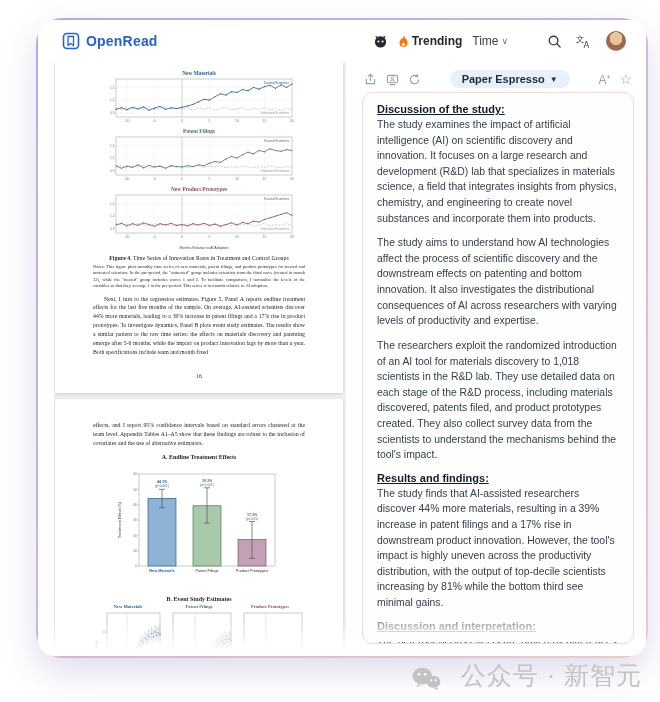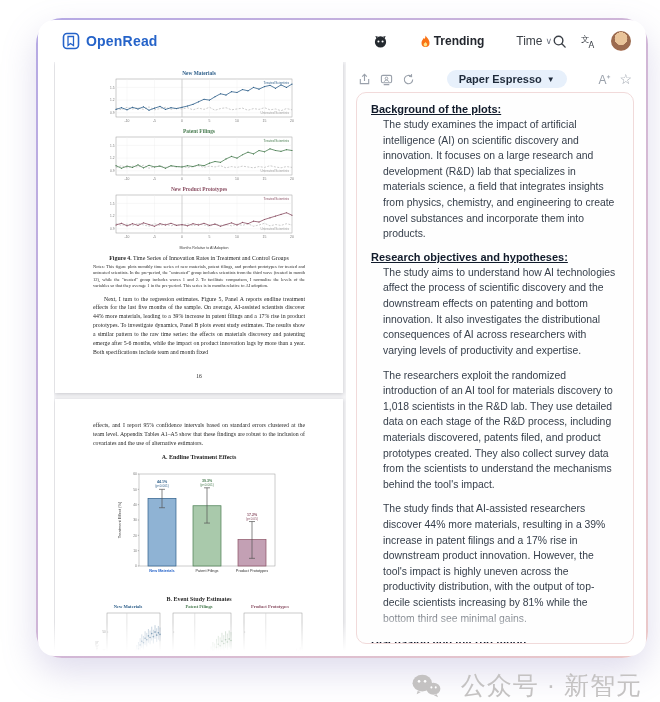--- a/index.html
+++ b/index.html
@@ -9,21 +9,21 @@
   .win-border{position:absolute;left:36px;top:18px;width:612px;height:640px;border-radius:26px;
       padding:2px;box-sizing:border-box;
       background:linear-gradient(135deg,#b5a9e4 0%,#cdb4d8 45%,#ecc9c9 100%);
       box-shadow:0 14px 34px rgba(140,130,190,.28);}
   .win{width:100%;height:100%;background:#fff;border-radius:16px;overflow:hidden;
       display:flex;flex-direction:column;box-sizing:border-box;}
   
   .hdr{height:42px;display:flex;align-items:center;padding:0 20px 0 24px;flex:0 0 auto;}
   .brand{display:flex;align-items:center;gap:6px;}
   .brand-name{color:#2563c9;font-weight:700;font-size:14px;letter-spacing:.2px;}
-  .nav{display:flex;align-items:center;gap:32px;margin-left:215px;}
+  .nav{display:flex;align-items:center;gap:10px;margin-left:215px;}
   .nav-item{display:flex;align-items:center;gap:3px;font-size:12px;color:#23272e;font-weight:700;cursor:pointer;}
   .nav-more{font-weight:400;color:#3c4148;}
   .hdr-right{margin-left:auto;display:flex;align-items:center;gap:14px;}
   .avatar{width:20px;height:20px;border-radius:50%;
       background:radial-gradient(circle at 50% 38%,#e9c49a 0 40%,#9c6b4f 41% 72%,#b5826a 73%);}
   .icon-btn{display:flex;align-items:center;justify-content:center;cursor:pointer;}
   
   .app-body{flex:1;display:flex;min-height:0;padding-left:16px;}
   .doc-area{width:290px;flex:0 0 auto;background:#f4f4f6;position:relative;overflow:hidden;
       padding:0 1px;}
@@ -38,38 +38,38 @@
   .fig-caption{font-size:5.9px;text-align:center;margin-top:5px;}
   .fig-caption b{font-weight:700;}
   .pagenum{font-size:5.6px;text-align:center;margin-top:16px;margin-bottom:4px;}
   .panel-head{font-family:"Liberation Serif",serif;font-weight:700;font-size:6px;text-align:center;margin:6px 0 2px;}
   .chart-col{display:flex;flex-direction:column;align-items:center;}
   .chart-title{font-size:5.4px;font-weight:700;margin-bottom:0;}
   .ev-row{display:flex;justify-content:center;gap:3px;margin-top:1px;}
   .ev-panel{display:flex;flex-direction:column;align-items:center;}
   .ev-title{font-size:4.6px;font-weight:700;}
   
-  .sum-area{flex:1;display:flex;flex-direction:column;min-width:0;padding:4px 12px 12px 10px;}
+  .sum-area{flex:1;display:flex;flex-direction:column;min-width:0;padding:4px 12px 12px 16px;}
   .toolbar{height:26px;display:flex;align-items:center;flex:0 0 auto;padding:0 2px;}
   .tb-left{display:flex;align-items:center;gap:9px;color:#9aa1ab;}
   .tb-center{flex:1;display:flex;justify-content:center;}
   .pill{background:#e7f0fb;border-radius:12px;padding:3px 12px;font-size:11px;font-weight:700;
       color:#1e2a3a;display:flex;align-items:center;gap:5px;cursor:pointer;}
   .pill .caret{font-size:8px;}
   .tb-right{display:flex;align-items:center;gap:9px;color:#9aa1ab;}
   .tb-txt{font-size:12px;color:#9aa1ab;}
   .sum-card{flex:1;border:1px solid #f1dada;border-radius:10px;background:#fefefe;
       padding:10px 14px;overflow:hidden;position:relative;min-height:0;}
   .card-fade{position:absolute;left:1px;right:1px;bottom:1px;height:38px;border-radius:0 0 10px 10px;
       background:linear-gradient(to bottom,rgba(254,254,254,0),#fefefe 88%);pointer-events:none;}
   .section{margin-bottom:9px;}
   .sec-h{font-size:11px;font-weight:700;color:#111b2b;text-decoration:underline;margin-bottom:2px;}
-  .sec-b{font-size:10.4px;color:#353e4a;line-height:1.5;margin-left:12px;}
+  .sec-b{font-size:10.4px;color:#353e4a;line-height:1.5;}
   
-  .watermark{position:absolute;right:18px;bottom:0;display:flex;align-items:center;gap:20px;
+  .watermark{position:absolute;right:18px;bottom:10px;display:flex;align-items:flex-end;gap:20px;
       color:#c4c2c2;}
   .wm-text{font-size:25px;letter-spacing:1px;font-family:"Liberation Sans",sans-serif;}
   svg{display:block;}
 </style>
 </head>
 <body>
 
 <div class="win-border">
   <div class="win">
 
@@ -668,34 +668,34 @@
             </span>
           </div>
           <div class="tb-right">
             <span class="tb-txt">A⁺</span>
             <span class="tb-txt" style="font-size:14px;">☆</span>
           </div>
         </div>
         <div class="sum-card">
           <div id="sections-slot">
   <div class="section">
-    <div class="sec-h">Background of the plots:</div>
+    <div class="sec-h">Discussion of the study:</div>
     <div class="sec-b">The study examines the impact of artificial intelligence (AI) on scientific discovery and innovation. It focuses on a large research and development (R&amp;D) lab that specializes in materials science, a field that integrates insights from physics, chemistry, and engineering to create novel substances and incorporate them into products.</div>
   </div>
 
   <div class="section">
-    <div class="sec-h">Research objectives and hypotheses:</div>
     <div class="sec-b">The study aims to understand how AI technologies affect the process of scientific discovery and the downstream effects on patenting and bottom innovation. It also investigates the distributional consequences of AI across researchers with varying levels of productivity and expertise.</div>
   </div>
 
   <div class="section">
     <div class="sec-b">The researchers exploit the randomized introduction of an AI tool for materials discovery to 1,018 scientists in the R&amp;D lab. They use detailed data on each stage of the R&amp;D process, including materials discovered, patents filed, and product prototypes created. They also collect survey data from the scientists to understand the mechanisms behind the tool's impact.</div>
   </div>
 
   <div class="section">
+    <div class="sec-h">Results and findings:</div>
     <div class="sec-b">The study finds that AI-assisted researchers discover 44% more materials, resulting in a 39% increase in patent filings and a 17% rise in downstream product innovation. However, the tool's impact is highly uneven across the productivity distribution, with the output of top-decile scientists increasing by 81% while the bottom third see minimal gains.</div>
   </div>
 
   <div class="section">
     <div class="sec-h">Discussion and interpretation:</div>
     <div class="sec-b">The heterogeneous effects are driven by differences in researchers' ability to evaluate AI-generated compound candidates. Scientists with strong judgment leverage their domain knowledge to prioritize promising suggestions, while others waste resources testing false positives. This highlights the growing importance of a new research skill - assessing model predictions - that complements AI technologies.</div>
   </div>
 
 </div>
           <div class="card-fade"></div>

